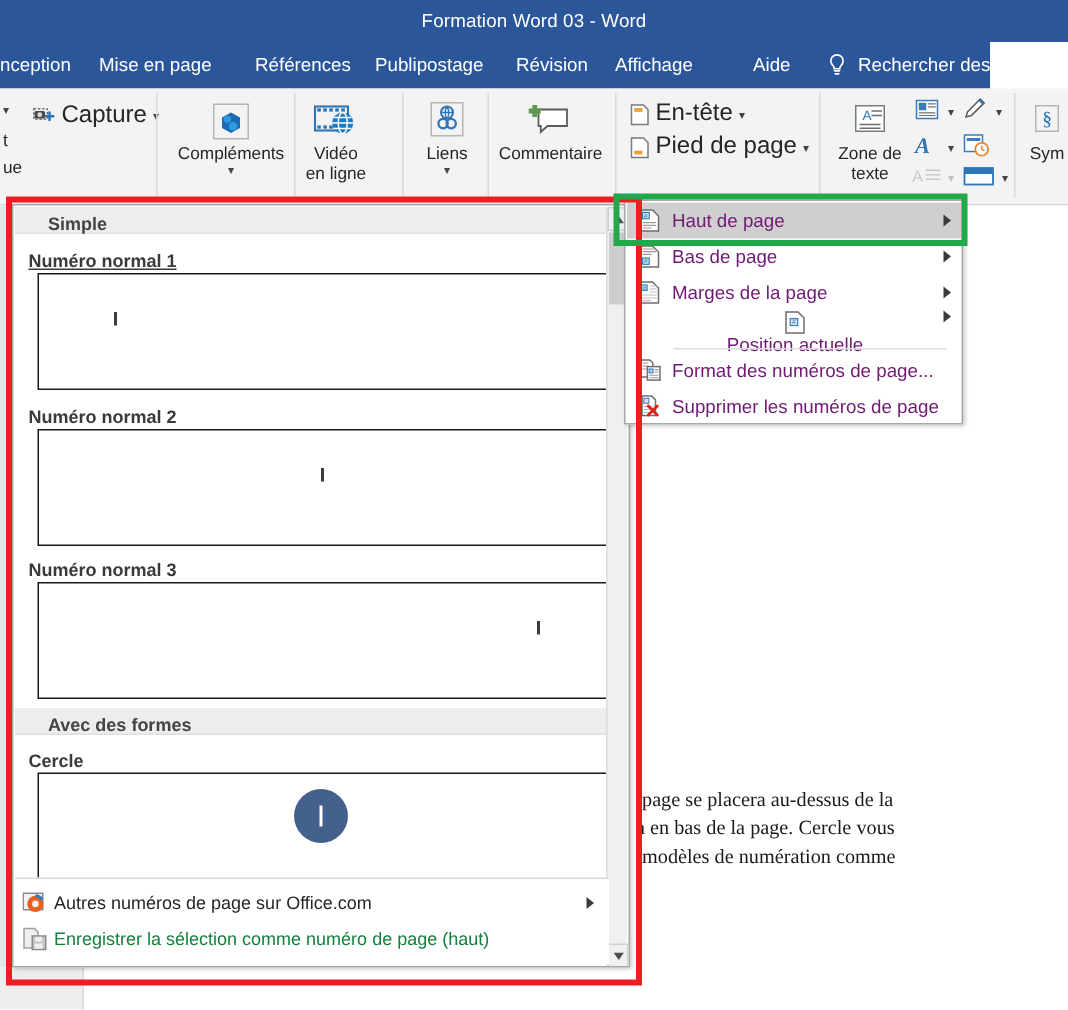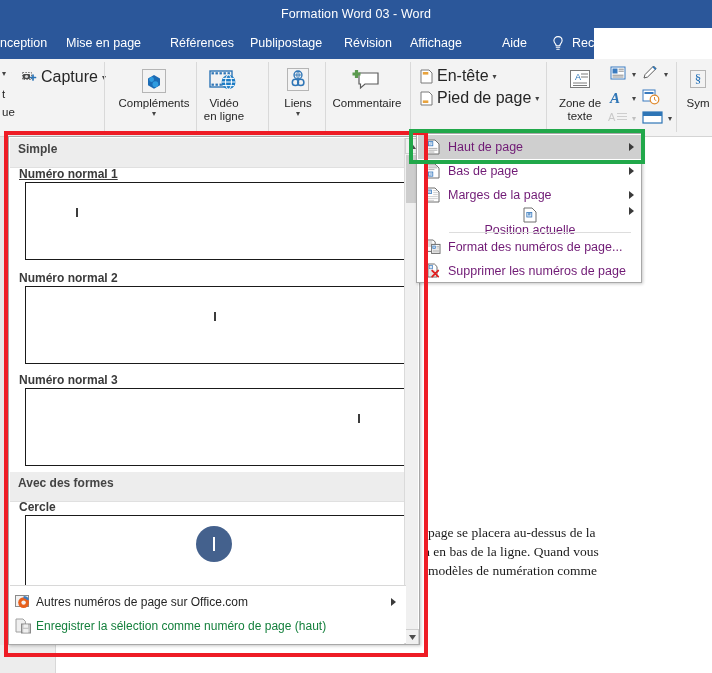--- a/index.html
+++ b/index.html
@@ -17,21 +17,21 @@
     background:#2B579A;
   }
   #titlebar .title{
     position:absolute; left:0; top:0; width:712px; height:28px;
     line-height:28px; text-align:center; color:#fff;
     font-size:12.5px; letter-spacing:.1px;
   }
 
   
   #tabstrip{
-    position:absolute; left:0; top:28px; width:594px; height:31px;
+    position:absolute; left:0; top:28px; width:660px; height:31px;
     background:#2B579A;
   }
   #tabstrip .tab{
     position:absolute; top:0; height:31px; line-height:31px;
     color:#ffffff; font-size:12.5px; white-space:nowrap;
     padding:0 4px;
   }
   #tellme{
     position:absolute; top:0; height:31px; line-height:31px;
     color:#ffffff; font-size:12.5px; white-space:nowrap; left:572px;
@@ -85,24 +85,24 @@
   }
 
   
   #gallery{
     position:absolute; left:8px; top:136px; width:412px; height:509px;
     background:#ffffff; border:1px solid #A8A8A8;
     box-shadow:1px 1px 3px rgba(0,0,0,.22);
     overflow:hidden;
   }
   .cat-header{
-    position:absolute; left:1px; width:396px; height:30px;
+    position:absolute; left:1px; width:396px; height:18px;
     background:#EDEDED; border-bottom:1px solid #E0E0E0;
     font-size:12px; font-weight:bold; color:#444; 
-    line-height:22px; padding-left:8px;
+    line-height:22px; padding-left:22px;
   }
   .item-label{
     position:absolute; left:10px; font-size:12px; font-weight:bold; color:#3A3A3A;
   }
   .thumb{
     position:absolute; left:16px; width:380px;
     border:1px solid #1a1a1a; background:#ffffff;
   }
   .thumb .mark{
     position:absolute; width:2px; height:9px; background:#3c3c3c;
@@ -391,21 +391,21 @@
         <text x="11" y="14" font-size="13" fill="#1B6BB5" text-anchor="middle" font-family="Liberation Serif, serif">§</text>
       </svg>
     </div>
     <div class="lb">Sym</div>
   </div>
 </div>
 
 <div id="docarea">
   <div class="doctext" style="left:418px; top:18px;">age, une liste se déroule :</div>
   <div class="doctext" style="left:428px; top:388px;">page se placera au-dessus de la</div>
-  <div class="doctext" style="left:424px; top:407px;">a en bas de la ligne. Quand vous</div>
+  <div class="doctext" style="left:424px; top:407px;">a en bas de la page. Cercle vous</div>
   <div class="doctext" style="left:428px; top:426px;">modèles de numération comme</div>
 </div>
 <div id="vruler"></div>
 <div id="leftgutter"></div>
 
 <div id="gallery">
 
   <div class="cat-header" style="top:1px;">Simple</div>
 
   <div class="item-label" style="top:30px;text-decoration:underline;">Numéro normal 1</div>

